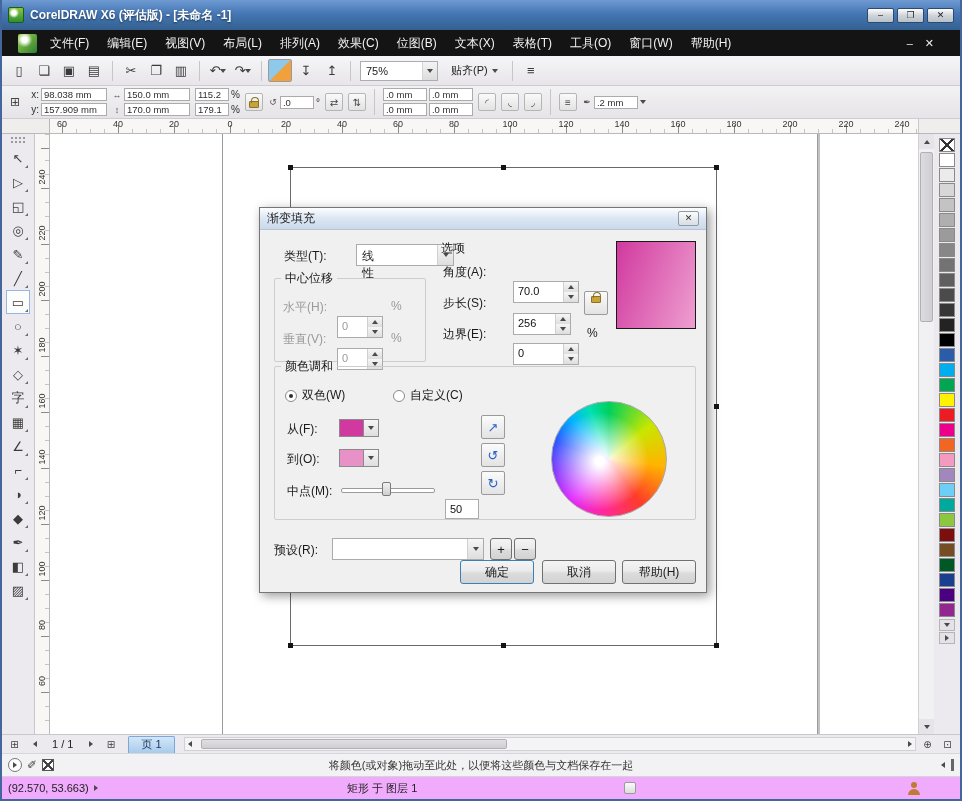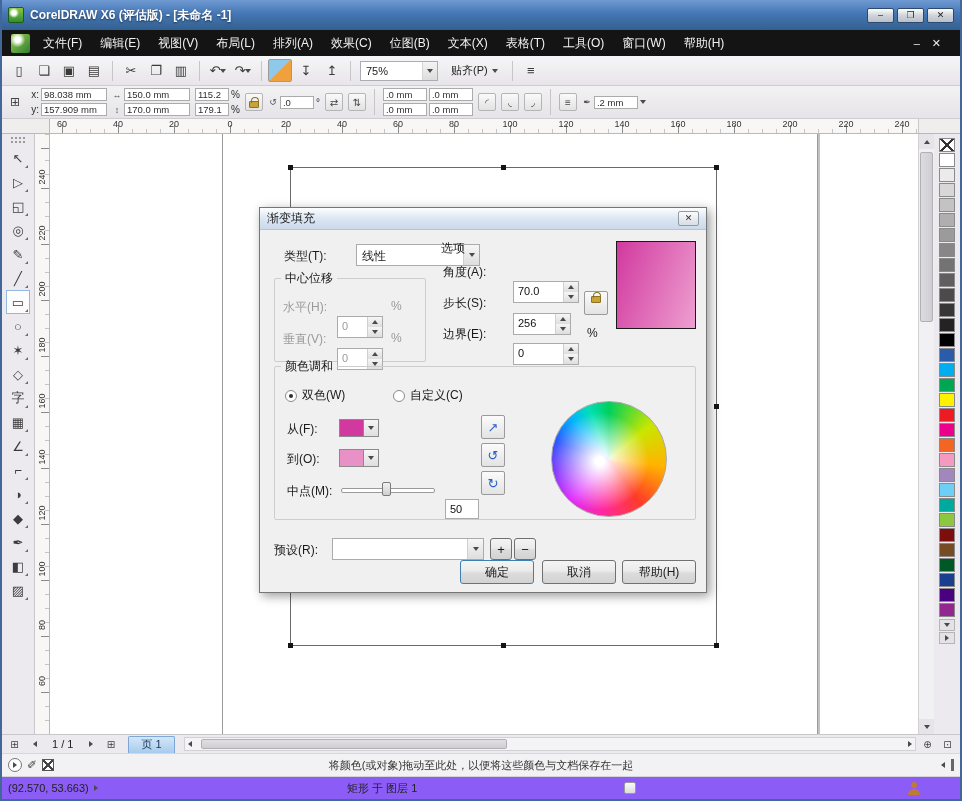--- a/index.html
+++ b/index.html
@@ -8,21 +8,21 @@
     border-left:2px solid #44679b;border-right:2px solid #44679b;border-bottom:2px solid #44679b;}
   
   .titlebar{height:30px;background:linear-gradient(#6f9ad2,#4577b5 45%,#33608f);display:flex;align-items:center;padding:0 6px;flex:0 0 auto;}
   .app-icon{width:16px;height:16px;margin-right:6px;border:1px solid #1e5c1e;border-radius:2px;
     background:radial-gradient(circle at 35% 35%, #fff 0 18%, rgba(255,255,255,0) 40%),linear-gradient(#8cc63f,#2f8f2f);}
   .titlebar .title{color:#fff;font-size:12px;font-weight:bold;text-shadow:0 1px 2px rgba(0,0,0,.5);flex:1;}
   .winbtns{display:flex;gap:3px;}
   .winbtn{width:27px;height:15px;border:1px solid #2d4a6e;border-radius:2px;background:linear-gradient(#fdfdfd,#cfd4da 50%,#b9c0c9);
     font-size:9px;line-height:13px;text-align:center;color:#222;}
   
-  .menubar{height:26px;background:#141414;display:flex;align-items:center;padding:0 9px;flex:0 0 auto;}
+  .menubar{height:26px;background:#141414;display:flex;align-items:center;padding:0 16px;flex:0 0 auto;}
   .menu-logo{width:19px;height:19px;margin-right:4px;border-radius:2px;
     background:radial-gradient(circle at 35% 30%, #fff 0 15%, rgba(255,255,255,0) 42%),linear-gradient(135deg,#9ad14b,#2e7d32);}
   .menu-items{display:flex;flex:1;}
   .menu-item{color:#f2f2f2;font-size:12px;padding:4px 9px;cursor:default;}
   .doc-btns{display:flex;gap:12px;color:#eee;font-size:11px;padding-right:10px;}
   
   .stdbar{height:30px;background:linear-gradient(#f6f5f7,#e7e5e9);border-bottom:1px solid #cfcdd1;display:flex;align-items:center;padding:0 5px;gap:2px;flex:0 0 auto;}
   .tb-group{display:flex;gap:1px;}
   .tb-btn{width:24px;height:23px;border:1px solid transparent;border-radius:2px;background:transparent;display:flex;align-items:center;justify-content:center;font-size:13px;color:#3a3a3a;}
   .tb-btn .glyph{pointer-events:none;}
@@ -108,21 +108,21 @@
   
   .hintbar{height:23px;background:#f2f1f3;border-top:1px solid #d8d6da;display:flex;align-items:center;padding:0 6px;gap:5px;flex:0 0 auto;position:relative;}
   .circle-btn{width:14px;height:14px;border:1px solid #777;border-radius:50%;display:flex;align-items:center;justify-content:center;background:#fff;}
   .hint-ic{font-size:12px;color:#444;}
   .none-box{width:12px;height:12px;border:1px solid #555;background:
     linear-gradient(45deg,transparent 44%,#444 44% 56%,transparent 56%),
     linear-gradient(-45deg,transparent 44%,#444 44% 56%,transparent 56%),#fff;}
   .hint-text{position:absolute;left:0;right:0;text-align:center;font-size:11px;color:#333;pointer-events:none;}
   .right-ics{margin-left:auto;display:flex;align-items:center;gap:6px;z-index:1;}
   .vbar{width:3px;height:12px;background:#666;}
-  .status1,.status2{height:23px;background:#8b5cf6;border-top:1px solid #d5d5d5;display:flex;align-items:center;padding:0 6px;font-size:11px;color:#222;flex:0 0 auto;position:relative;}
+  .status1,.status2{height:23px;background:#f0abfc;border-top:1px solid #d5d5d5;display:flex;align-items:center;padding:0 6px;font-size:11px;color:#222;flex:0 0 auto;position:relative;}
   .objinfo{position:absolute;left:345px;}
   .mini-box{position:absolute;left:622px;width:12px;height:12px;border:1px solid #9a9a9a;border-radius:2px;background:linear-gradient(#fafafa,#ddd);}
   .person{position:absolute;right:40px;width:13px;height:13px;}
   .person::before{content:"";position:absolute;left:4px;top:0;width:6px;height:6px;border-radius:50%;background:#c07a35;}
   .person::after{content:"";position:absolute;left:1px;bottom:0;width:12px;height:6px;border-radius:6px 6px 0 0;background:#c07a35;}
   .dim-car{margin-left:5px;}
   
   .dialog{position:absolute;left:257px;top:207px;width:448px;height:386px;background:#f0f0f0;border:1px solid #767676;
     box-shadow:3px 3px 10px rgba(0,0,0,.4);z-index:50;}
   .dlg-title{height:22px;background:linear-gradient(#fdfeff,#dbe6f3 50%,#cbd9ea);border-bottom:1px solid #b9c4d2;display:flex;align-items:center;padding:0 7px;font-size:12px;color:#1d1d1d;}
@@ -571,21 +571,21 @@
   </div>
 
 
   <div class="dialog">
     <div class="dlg-title">
       <span class="t">渐变填充</span>
       <span class="dlg-close">✕</span>
     </div>
     <div class="dlg-body">
       <span class="lbl" style="left:24px;top:18px;">类型(T):</span>
-      <div class="dlg-combo" style="left:96px;top:14px;width:124px;gap:47px;">
+      <div class="dlg-combo" style="left:96px;top:14px;width:98px;gap:47px;">
         <span class="c-val">线性</span>
         <span class="c-btn">
             <i class="car down"></i>
           </span>
       </div>
 
       <span class="lbl" style="left:181px;top:10px;text-align:center;">选项</span>
       <span class="lbl" style="left:183px;top:34px;">角度(A):</span>
       <div class="spin" style="left:253px;top:30px;width:66px;">
         <span class="spin-val">70.0</span>

